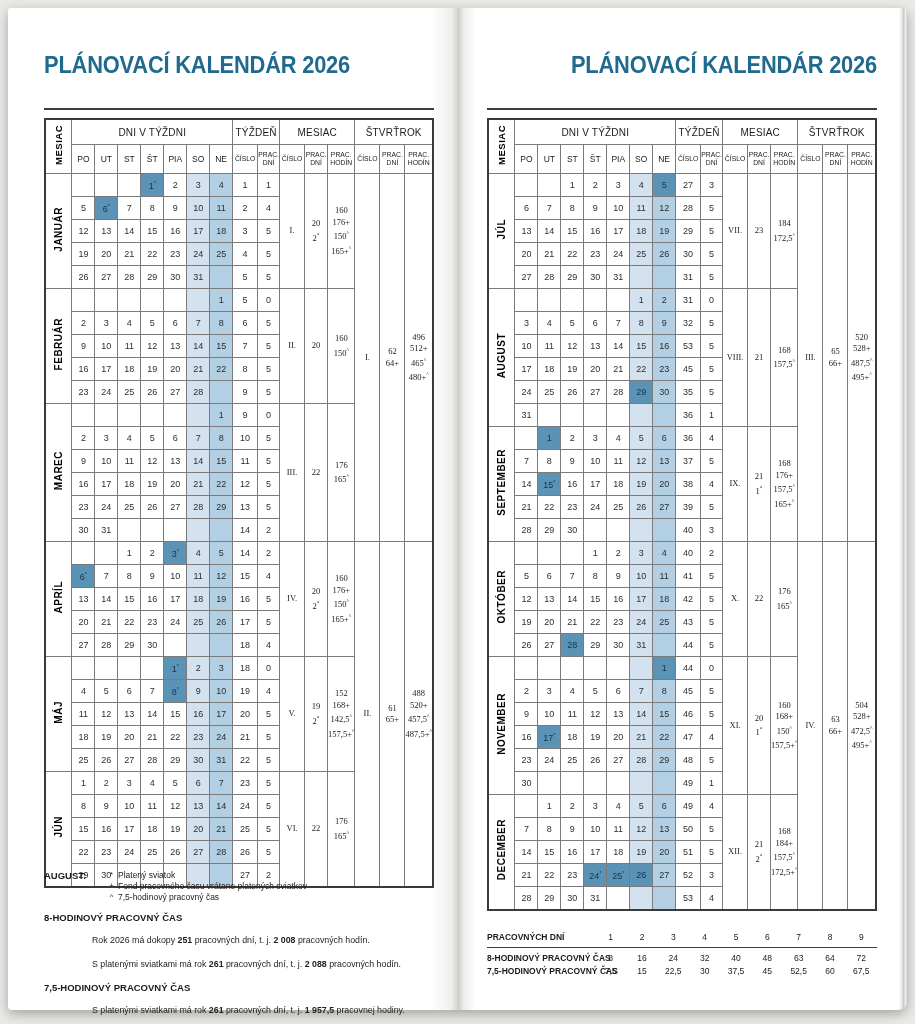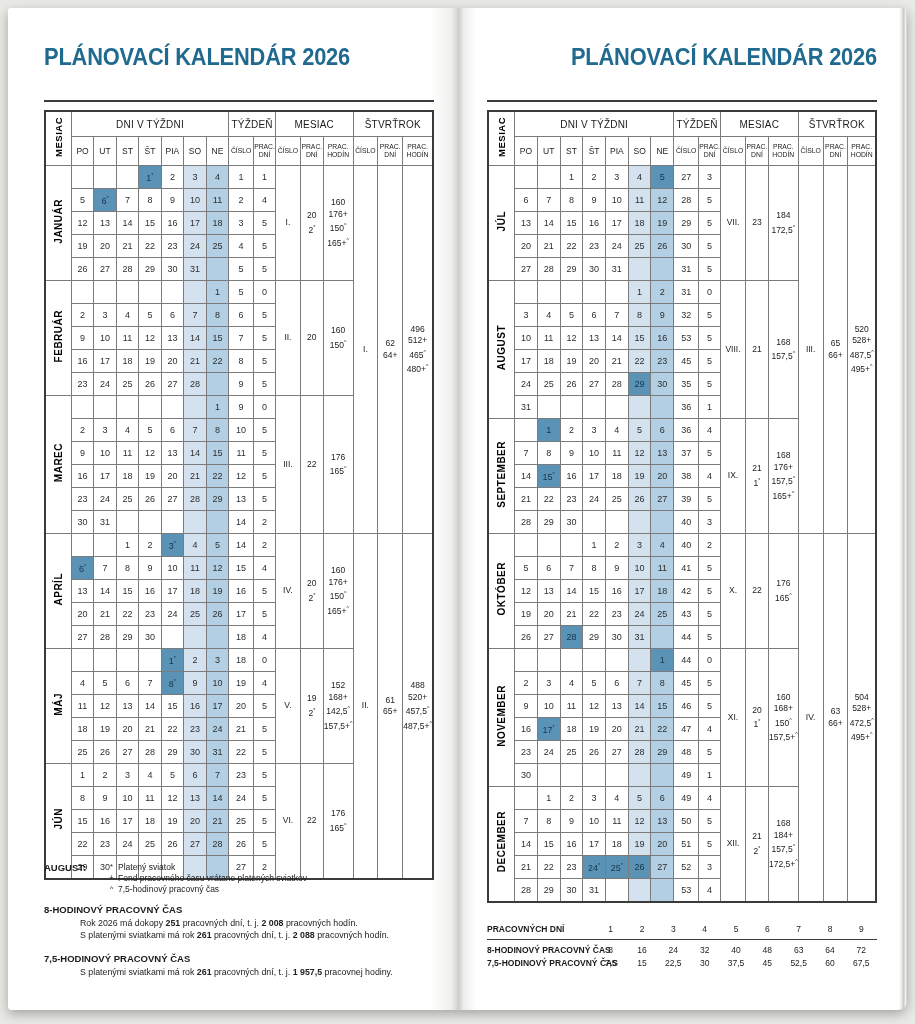--- a/index.html
+++ b/index.html
@@ -3,51 +3,51 @@
 <meta charset="utf-8">
 <style>
   html,body{margin:0;padding:0;background:#d9d9d6;font-family:"Liberation Sans",sans-serif;}
   .shot{position:relative;width:915px;height:1024px;background:#e9e9e6;overflow:hidden;}
   .book{position:absolute;left:8px;top:8px;width:899px;height:1002px;box-shadow:0 4px 12px rgba(0,0,0,.30);border-radius:3px 6px 10px 4px;}
   .page{position:absolute;top:0;height:100%;}
   .page.left{left:0;width:450px;background:linear-gradient(to right,#ffffff 0%,#ffffff 94%,#efefed 98.5%,#d2d2d0 100%);border-radius:3px 0 0 4px;}
   .page.right{left:450px;width:449px;background:linear-gradient(to right,#c9c9c7 0%,#ececea 1.2%,#ffffff 4%,#ffffff 100%);border-radius:0 6px 10px 0;}
   .page.right::after{content:"";position:absolute;right:0;top:0;bottom:0;width:8px;border-radius:0 6px 10px 0;
     background:linear-gradient(to right,rgba(255,255,255,0) 0%,#e8e8e6 35%,#c6c6c4 60%,#f2f2f0 80%,#cfcfcd 100%);}
-  .content{position:absolute;top:0;height:100%;border-radius:18px;}
+  .content{position:absolute;top:8px;height:100%;border-radius:18px;}
   .page.left .content{left:36px;width:390px;}
   .page.right .content{left:29px;width:390px;}
   .title{position:absolute;top:36px;left:0;right:0;font-size:23px;font-weight:bold;color:#1f6a8e;letter-spacing:-0.2px;white-space:nowrap;}
   .page.left .title{transform:scaleX(.95);transform-origin:left center;}
   .page.right .title{text-align:right;transform:scaleX(.95);transform-origin:right center;}
   .rule{position:absolute;top:92px;left:0;right:0;height:2px;background:#3c3c3c;}
   .calmount{position:absolute;top:102px;left:0;}
   table.cal{border-collapse:collapse;table-layout:fixed;border:2px solid #3a3a3a;}
   table.cal td,table.cal th{border:1px solid #7b7b7b;padding:0;text-align:center;vertical-align:middle;font-weight:normal;overflow:hidden;}
   .gh{font-size:10px;font-weight:bold;height:24px;color:#1a1a1a;letter-spacing:0.2px;}
   .dh{font-size:8.5px;font-weight:bold;height:28px;color:#1a1a1a;}
   .th2{font-size:6.8px;font-weight:bold;line-height:1.15;color:#1a1a1a;padding:1px 0;}
   .mv span,.mname span{writing-mode:vertical-rl;transform:rotate(180deg);display:inline-block;font-weight:bold;letter-spacing:0.5px;}
   .mv span{font-size:9.5px;}
   .mname span{font-size:10px;}
   td.dc,td.wk{font-size:9px;color:#2e2e2e;height:22px;}
   td.sat{background:#d3e2ee;}
   td.sun{background:#b2cfe3;}
   td.hol{background:#5b93b7;color:#16344a;}
-  td.stat{background:#ffffff;}
+  td.stat{background:#ffffff;font-family:Liberation Serif, serif;}
   .sl{font-size:8.5px;line-height:11.5px;color:#222;}
   sup{font-size:0.62em;vertical-align:super;letter-spacing:0;}
   .legend{position:absolute;top:854px;left:0;right:0;}
   .legend-label{position:absolute;left:0;top:0;font-size:9.5px;font-weight:bold;color:#1a1a1a;}
   .legend-items{position:absolute;left:61px;top:0;}
   .li-row{display:flex;font-size:8.5px;line-height:11px;color:#222;}
   .li-sym{width:13px;text-align:center;font-size:7.5px;position:relative;top:-1px;}
   .sections{position:absolute;top:896px;left:0;right:0;}
   .sec-title{font-size:9.5px;font-weight:bold;color:#1a1a1a;margin:0 0 3px 0;}
-  .sec-line{font-size:8.8px;line-height:11.5px;color:#222;margin:0;padding-left:36px;}
+  .sec-line{font-size:8.8px;line-height:11.5px;color:#222;margin:12px;padding-left:36px;}
   .sec-line .b{font-weight:bold;}
   .sec-block{margin-bottom:12px;}
   .mini{position:absolute;top:916px;left:0;width:390px;}
   .mini .mrow{display:grid;grid-template-columns:108px repeat(9,1fr);align-items:center;}
   .mini .mrow.head{padding-bottom:5px;border-bottom:1.5px solid #3c3c3c;margin-bottom:5px;}
   .mini .mlabel{font-size:8.5px;font-weight:bold;color:#1a1a1a;white-space:nowrap;}
   .mini .mval{font-size:8.5px;color:#222;text-align:center;}
   .mini .mrow+.mrow:not(.head){margin-top:3px;}
 </style>
 </head>

